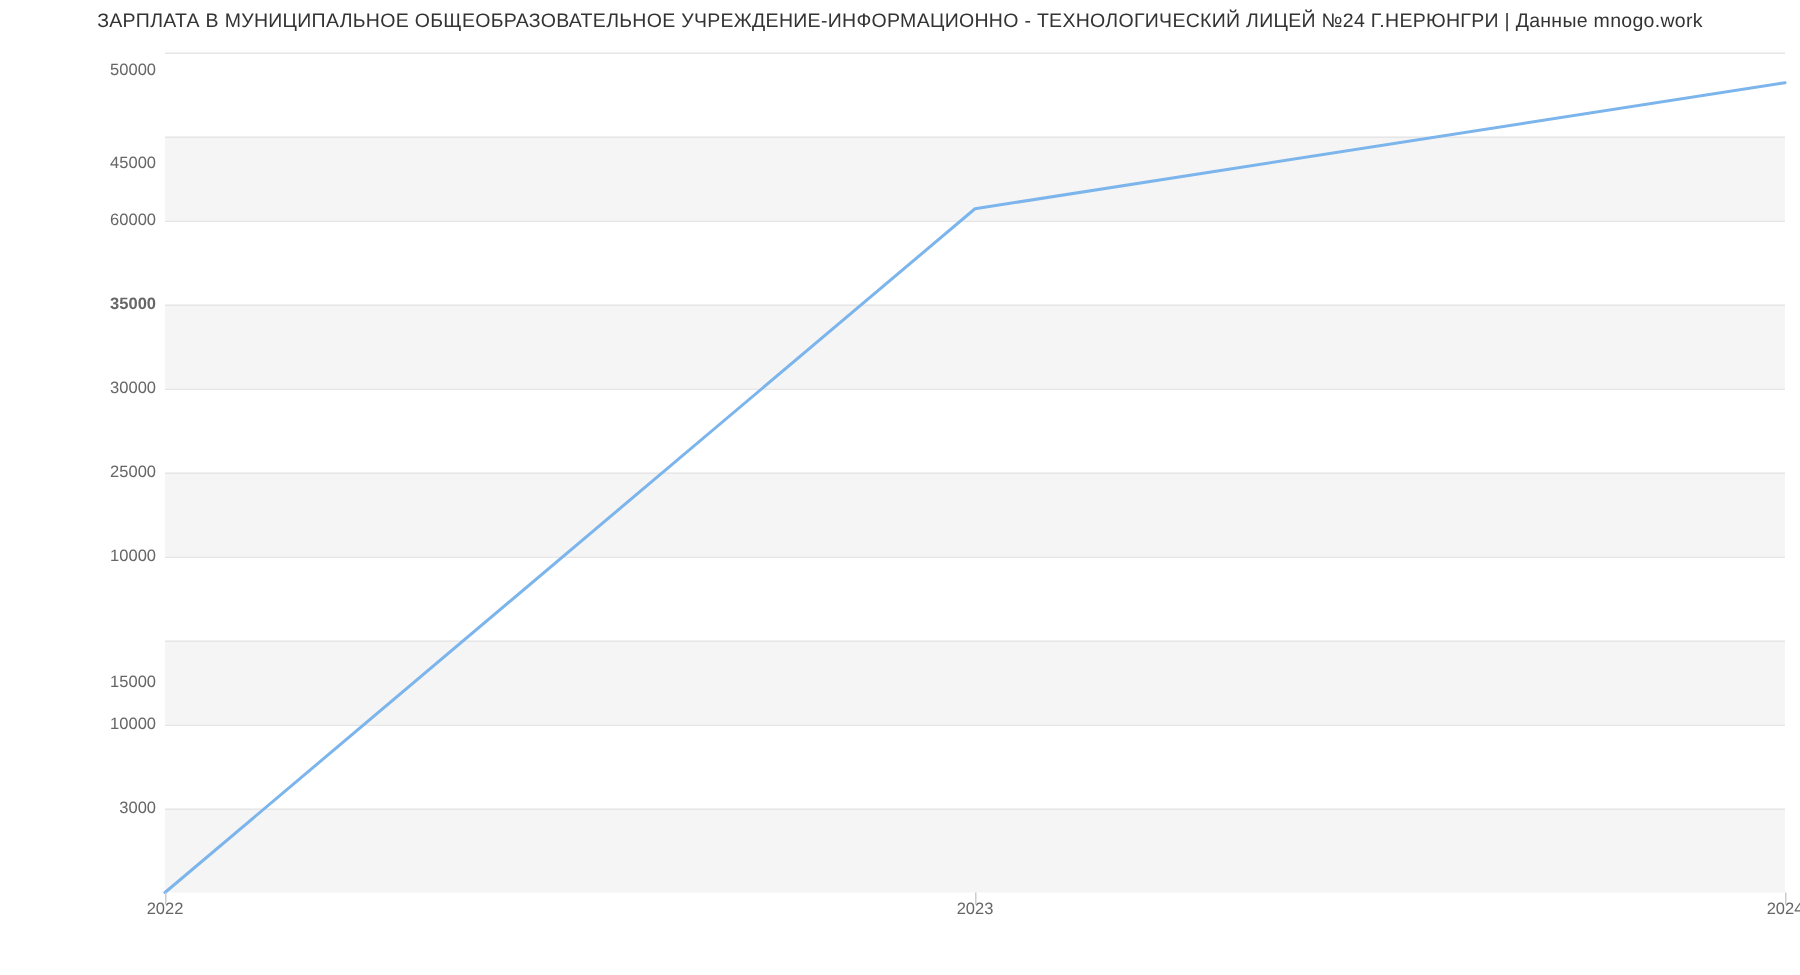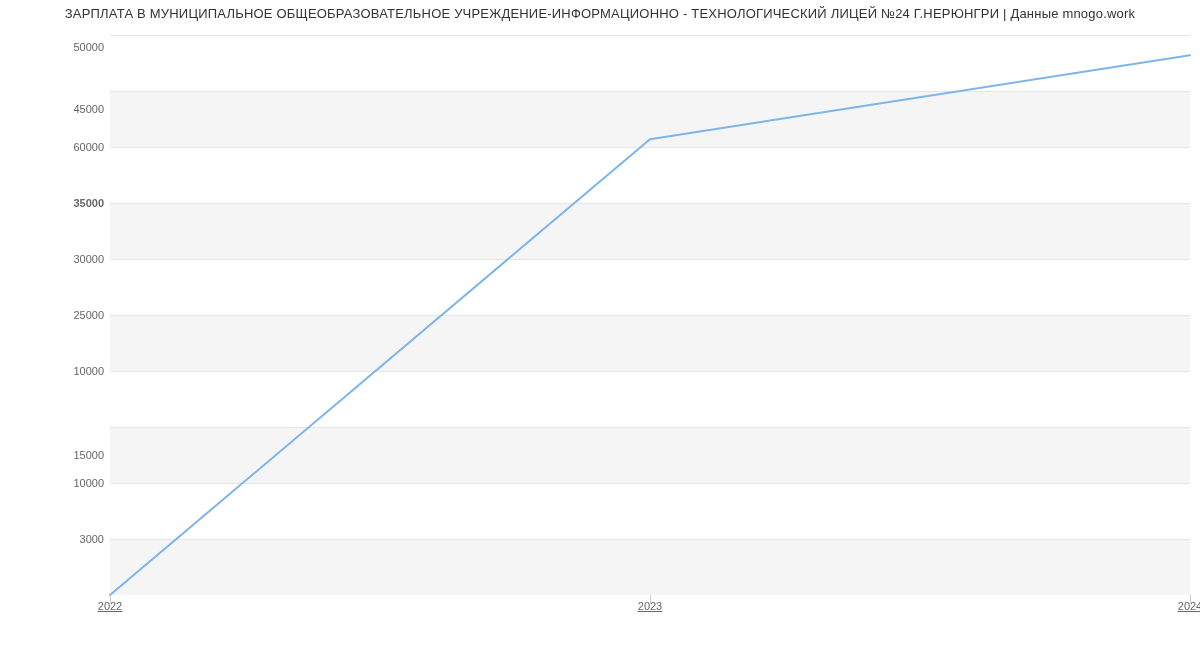--- a/index.html
+++ b/index.html
@@ -56,21 +56,20 @@
     font-size: 11px;
     color: #666666;
     transform: translateY(-50%);
   }
   .x-tick-label {
     position: absolute;
     top: 600px;
     font-size: 11px;
     color: #666666;
     transform: translateX(-50%);
-    text-decoration: underline;
   }
   .x-tick-mark {
     position: absolute;
     width: 1px;
     height: 8px;
     background: #cccccc;
     top: 595px;
   }
   svg.line-layer {
     position: absolute;

